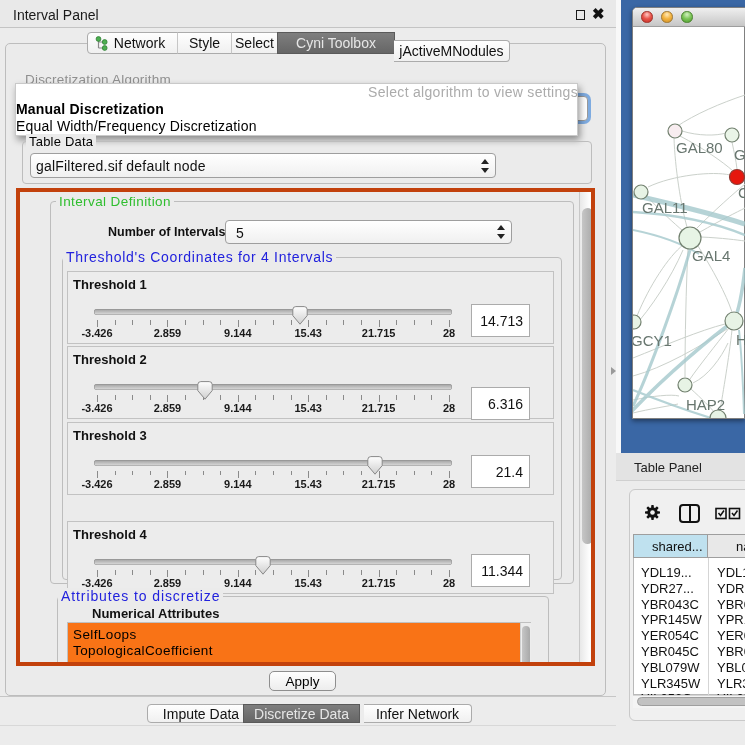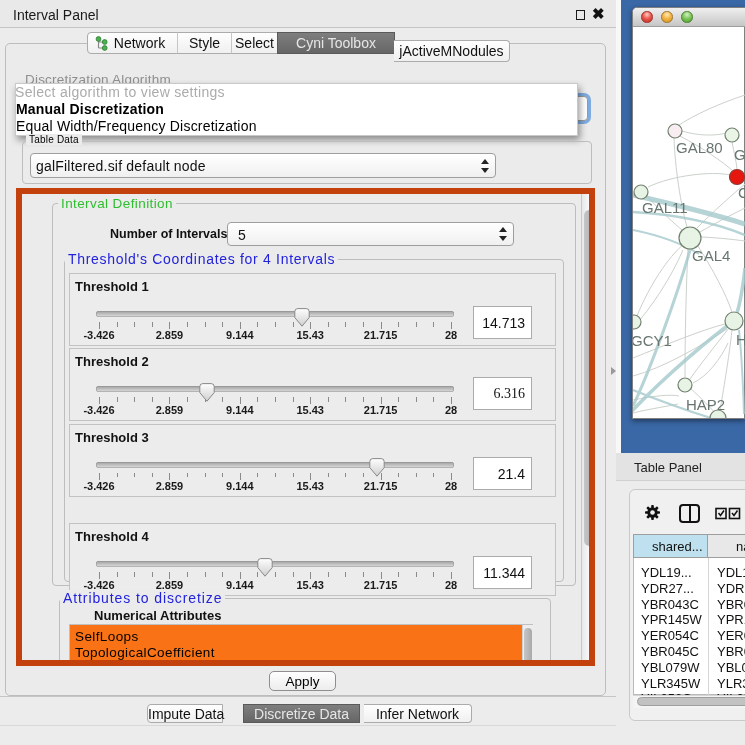--- a/index.html
+++ b/index.html
@@ -5,21 +5,21 @@
 *{box-sizing:border-box;}
 .abs{position:absolute;}
 .lbl{position:absolute;font-size:13px;color:#111;white-space:nowrap;}
 .bold{font-weight:bold;}
 .combo{position:absolute;background:linear-gradient(#FFFFFF,#F0F0F0);border:1px solid #9E9E9E;border-radius:4px;font-size:14px;letter-spacing:0.2px;color:#111;}
 .combo .tx{position:absolute;left:10px;top:4px;white-space:nowrap;}
 .arr{position:absolute;right:6px;top:50%;width:9px;height:15px;margin-top:-7.5px;}
 .arr:before{content:"";position:absolute;left:0.5px;top:0.5px;border-left:4px solid transparent;border-right:4px solid transparent;border-bottom:5px solid #222;}
 .arr:after{content:"";position:absolute;left:0.5px;bottom:0.5px;border-left:4px solid transparent;border-right:4px solid transparent;border-top:5px solid #222;}
 .group{position:absolute;border:1px solid #BDBDBD;border-radius:4px;}
-.gtitle{position:absolute;font-size:10px;background:#ECECEC;padding:0 3px;white-space:nowrap;}
+.gtitle{position:absolute;font-size:13px;background:#ECECEC;padding:0 3px;white-space:nowrap;}
 .tabw{position:absolute;height:22px;background:linear-gradient(#FEFEFE,#F0F0F0);border:1px solid #ABABAB;font-size:14px;color:#111;text-align:center;line-height:21px;white-space:nowrap;}
 .tabd{background:linear-gradient(#7E7E7E,#666);color:#E6E6E6;border-color:#5A5A5A;}
 .tick{position:absolute;width:1px;background:#8A8A8A;}
 .tlab{position:absolute;font-size:11px;font-weight:bold;color:#1a1a1a;transform:translateX(-50%);white-space:nowrap;}
 .vfield{position:absolute;width:59px;height:33px;background:#fff;border:1px solid #ABABAB;font-size:14px;color:#111;text-align:right;padding:8px 6px 0 0;}
 .thbox{position:absolute;left:63px;width:487px;height:73px;border:1px solid #C2C2C2;background:#ECECEC;}
 .row1{position:absolute;font-size:13px;color:#111;white-space:nowrap;}
 </style></head>
 <body>
 
@@ -42,32 +42,32 @@
 </svg>
 <div class="tabw" style="left:177px;top:32px;width:55px;border-left:1px solid #C6C6C6;">Style</div>
 <div class="tabw" style="left:231px;top:32px;width:47px;border-left:1px solid #C6C6C6;">Select</div>
 <div class="tabw tabd" style="left:277px;top:32px;width:118px;">Cyni Toolbox</div>
 <div class="tabw" style="left:394px;top:32px;width:116px;border-left:none;border-radius:0 4px 4px 0;margin-top:8px;">jActiveMNodules</div>
 
 <div class="lbl" style="left:25px;top:72px;color:#8F8F8F;font-size:13.5px;letter-spacing:0.2px;">Discretization Algorithm</div>
 <div class="abs" style="left:30px;top:96px;width:558px;height:25px;background:#fff;border:1px solid #999;border-radius:4px;box-shadow:0 0 0 3px rgba(90,150,220,0.75);"></div>
 
 <div class="abs" style="left:15px;top:83px;width:563px;height:53px;background:#fff;border:1px solid #C9C9C9;box-shadow:2px 4px 7px rgba(0,0,0,0.4);"></div>
-<div class="abs" style="left:15px;top:83.5px;width:563px;height:16px;font-size:14px;letter-spacing:0.3px;color:#ABABAB;text-align:left;">Select algorithm to view settings</div>
+<div class="abs" style="left:15px;top:83.5px;width:563px;height:16px;font-size:14px;letter-spacing:0.3px;color:#ABABAB;text-align:right;">Select algorithm to view settings</div>
 <div class="abs" style="left:16px;top:101px;font-size:14px;letter-spacing:0.2px;font-weight:bold;color:#000;">Manual Discretization</div>
 <div class="abs" style="left:16px;top:117.5px;font-size:14px;letter-spacing:0.2px;color:#000;">Equal Width/Frequency Discretization</div>
 
 <div class="group" style="left:22px;top:141px;width:570px;height:43px;"></div>
 <div class="gtitle" style="left:26px;top:134px;background:#EBEBEB;letter-spacing:0.2px;">Table Data</div>
 <div class="combo" style="left:30px;top:153px;width:466px;height:25px;">
     <span class="tx" style="left:5px;top:4px;">galFiltered.sif default node</span>
     <span class="arr"></span>
   </div>
 
-<div class="abs" id="sp" style="left:16px;top:188px;width:579px;height:478px;border:6px solid #c2410c;background:#EBEBEB;overflow:hidden;">
+<div class="abs" id="sp" style="left:16px;top:188px;width:579px;height:478px;border:4px solid #c2410c;background:#EBEBEB;overflow:hidden;">
 
   <div class="abs" style="left:559px;top:0;width:18px;height:476px;background:linear-gradient(90deg,#E8E8E8,#FDFDFD 55%,#EFEFEF);border-left:1px solid #C8C8C8;"></div>
   <div class="abs" style="left:562px;top:16px;width:11px;height:336px;background:linear-gradient(90deg,#C6C6C6,#A9A9A9);border-radius:6px;"></div>
 
   <div class="group" style="left:30px;top:9px;width:524px;height:383px;"></div>
   <div class="gtitle" style="left:36px;top:2px;background:#EBEBEB;color:#2FBE2F;font-size:13.5px;letter-spacing:0.4px;">Interval Definition</div>
   <div class="lbl bold" style="left:88px;top:33px;font-size:12.5px;">Number of Intervals</div>
   <div class="combo" style="left:205px;top:28px;width:287px;height:24px;">
       <span class="tx">5</span>
       <span class="arr"></span>
@@ -148,21 +148,21 @@
       <div class="tlab" style="left:381px;top:55px;">28</div>
       <svg class="abs" style="left:129px;top:33.5px;" width="16" height="19" viewBox="0 0 16 19">
         <defs>
           <linearGradient id="tg1" x1="0" y1="0" x2="0" y2="1">
             <stop offset="0" stop-color="#FEFEFE"></stop>
             <stop offset="1" stop-color="#CFCFCF"></stop>
           </linearGradient>
         </defs>
         <path d="M3.8,0.6 h8.4 a3,3 0 0 1 3,3 v6 L8,18.2 L0.8,9.6 v-6 a3,3 0 0 1 3,-3 z" fill="url(#tg1)" stroke="#888888" stroke-width="1"></path>
       </svg>
-      <div class="vfield" style="left:403px;top:28px;font-family:Liberation Serif, serif;">6.316</div>
+      <div class="vfield" style="left:403px;top:40px;">6.316</div>
     </div>
     <div class="thbox" style="left:47px;top:229.6px;">
       <div class="lbl bold" style="left:5px;top:5px;">Threshold 3</div>
       <div class="abs" style="left:26px;top:37px;width:358px;height:6px;background:linear-gradient(#9F9F9F,#E0E0E0);border-radius:3px;box-shadow:inset 0 0 0 0.5px #8E8E8E;"></div>
       <div class="tick" style="left:29px;top:48px;height:7px;"></div>
       <div class="tick" style="left:46.599999999999994px;top:48px;height:4.5px;"></div>
       <div class="tick" style="left:64.2px;top:48px;height:4.5px;"></div>
       <div class="tick" style="left:81.80000000000001px;top:48px;height:4.5px;"></div>
       <div class="tick" style="left:99.4px;top:48px;height:7px;"></div>
       <div class="tick" style="left:117px;top:48px;height:4.5px;"></div>
@@ -247,21 +247,21 @@
     <div class="abs" style="left:5px;top:4px;font-size:13.5px;letter-spacing:0.4px;">SelfLoops</div>
     <div class="abs" style="left:5px;top:20px;font-size:13.5px;letter-spacing:0.4px;">TopologicalCoefficient</div>
     <div class="abs" style="left:5px;top:36px;font-size:13.5px;letter-spacing:0.4px;">BetweennessCentrality</div>
     <div class="abs" style="left:452px;top:0;width:11px;height:60px;background:#EDEDED;border-left:1px solid #D0D0D0;"></div>
     <div class="abs" style="left:454px;top:3px;width:8px;height:57px;background:linear-gradient(90deg,#C6C6C6,#A9A9A9);border-radius:4px;"></div>
   </div>
 </div>
 
 <div class="abs" style="left:269px;top:671px;width:67px;height:20px;background:linear-gradient(#FEFEFE,#EDEDED);border:1px solid #8E8E8E;border-radius:5px;font-size:13.5px;text-align:center;line-height:19px;">Apply</div>
 
-<div class="tabw" style="left:147px;top:704px;width:76px;height:19px;line-height:18px;border-radius:4px 0 0 4px;">Impute Data</div>
+<div class="tabw" style="left:147px;top:704px;width:108px;height:19px;line-height:18px;border-radius:4px 0 0 4px;">Impute Data</div>
 <div class="tabw tabd" style="left:243px;top:704px;width:117px;height:19px;line-height:18px;">Discretize Data</div>
 <div class="tabw" style="left:364px;top:704px;width:108px;height:19px;line-height:18px;border-left:none;border-radius:0 4px 4px 0;">Infer Network</div>
 
 <div class="abs" style="left:616px;top:0;width:5px;height:745px;background:#F8F8F8;"></div>
 <div class="abs" style="left:611px;top:367px;width:0;height:0;border-top:4px solid transparent;border-bottom:4px solid transparent;border-left:5px solid #9A9A9A;"></div>
 <div class="abs" style="left:621px;top:0;width:124px;height:453px;background:#3A67A5;"></div>
 
 <div class="abs" style="left:632px;top:7px;width:113px;height:412px;background:#fff;border:1px solid #808080;border-radius:5px 0 0 0;box-shadow:0 2px 5px rgba(0,0,0,0.45);"></div>
 <div class="abs" style="left:633px;top:8px;width:112px;height:19px;background:linear-gradient(#EFEFEF,#C6C6C6);border-bottom:1px solid #9E9E9E;border-radius:4px 0 0 0;"></div>
 <div class="abs" style="left:641px;top:11px;width:11.5px;height:11.5px;border-radius:50%;background:radial-gradient(circle at 50% 26%,#FFC9C4 0%,#E8544A 48%,#C42F25 100%);border:1px solid #9E2B24;"></div>

